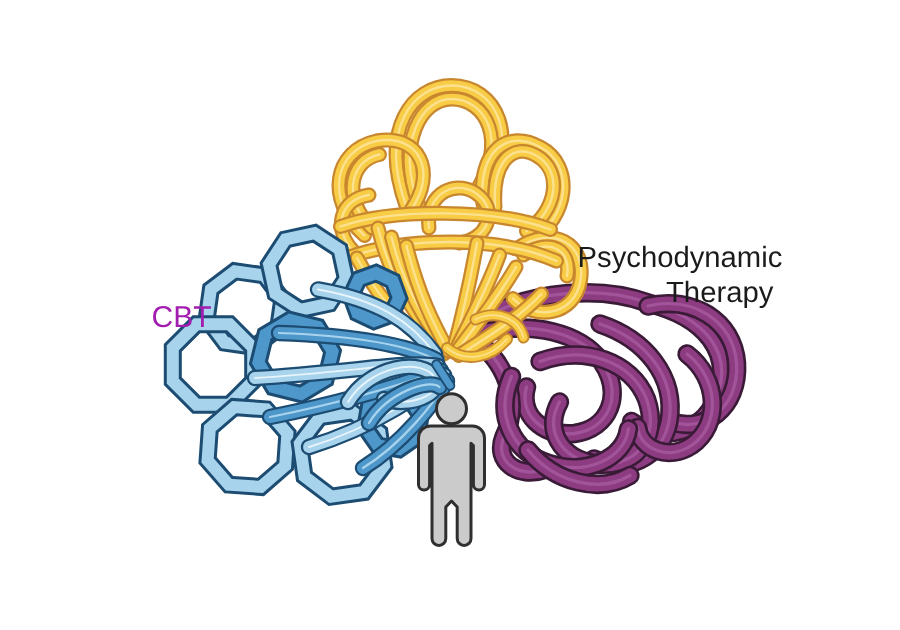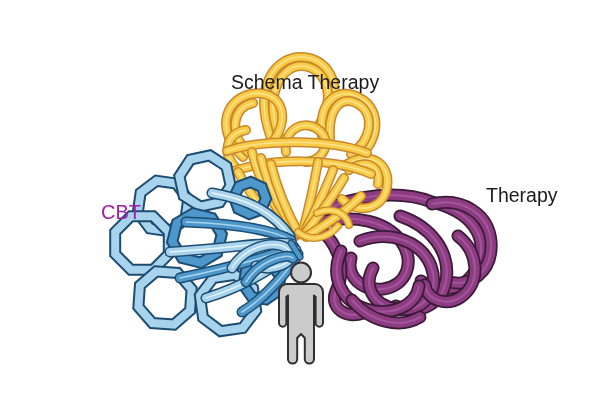--- a/index.html
+++ b/index.html
@@ -8,21 +8,21 @@
     font-family:"Liberation Sans", sans-serif;
   }
   #art{position:absolute;left:0;top:0;width:600px;height:420px;}
   .lbl{
     position:absolute;color:#1b1b1b;white-space:nowrap;
     font-family:"Liberation Sans", sans-serif;line-height:1.1;
   }
   #lbl-schema{left:231px;top:72px;font-size:19.5px;}
   #lbl-cbt{left:101px;top:201px;font-size:20px;}
   #lbl-psy1{left:385px;top:162px;font-size:19.5px;}
-  #lbl-psy2{left:444px;top:185px;font-size:19.5px;margin-left:42px;}
+  #lbl-psy2{left:444px;top:185px;font-size:19.5px;}
 </style>
 </head>
 <body>
 
 <div id="canvas" style="background: rgb(255, 255, 255);">
 
   <svg id="art" viewBox="0 0 600 420">
 
     <g id="g-psy">
       <g>
@@ -276,16 +276,16 @@
         L 315.6 297 L 314 295.5 L 314 359
         A 4.6 4.6 0 0 1 304.8 359
         L 304.8 338 L 301 334 L 297.2 338
         L 297.2 359 A 4.6 4.6 0 0 1 288 359
         L 288 295.5 L 286.4 297 L 286.4 323
         A 3.7 3.7 0 0 1 279 323
         L 279 292 A 8 8 0 0 1 287 284 Z" fill="#CBCBCB" stroke="#2F2F2F" stroke-width="2" stroke-linejoin="round"></path>
     </g>
   </svg>
 
-  <div class="lbl" id="lbl-schema" style="color: rgb(27, 27, 27);">Schema Therapy</div>
   <div class="lbl" id="lbl-cbt" style="color: #a21caf;">CBT</div>
+  <div class="lbl" id="lbl-psy1" style="color: rgb(27, 27, 27);">Psychodynamic</div>
   <div class="lbl" id="lbl-psy2" style="color: rgb(27, 27, 27);">Therapy</div>
 </div>
 
 </body></html>

